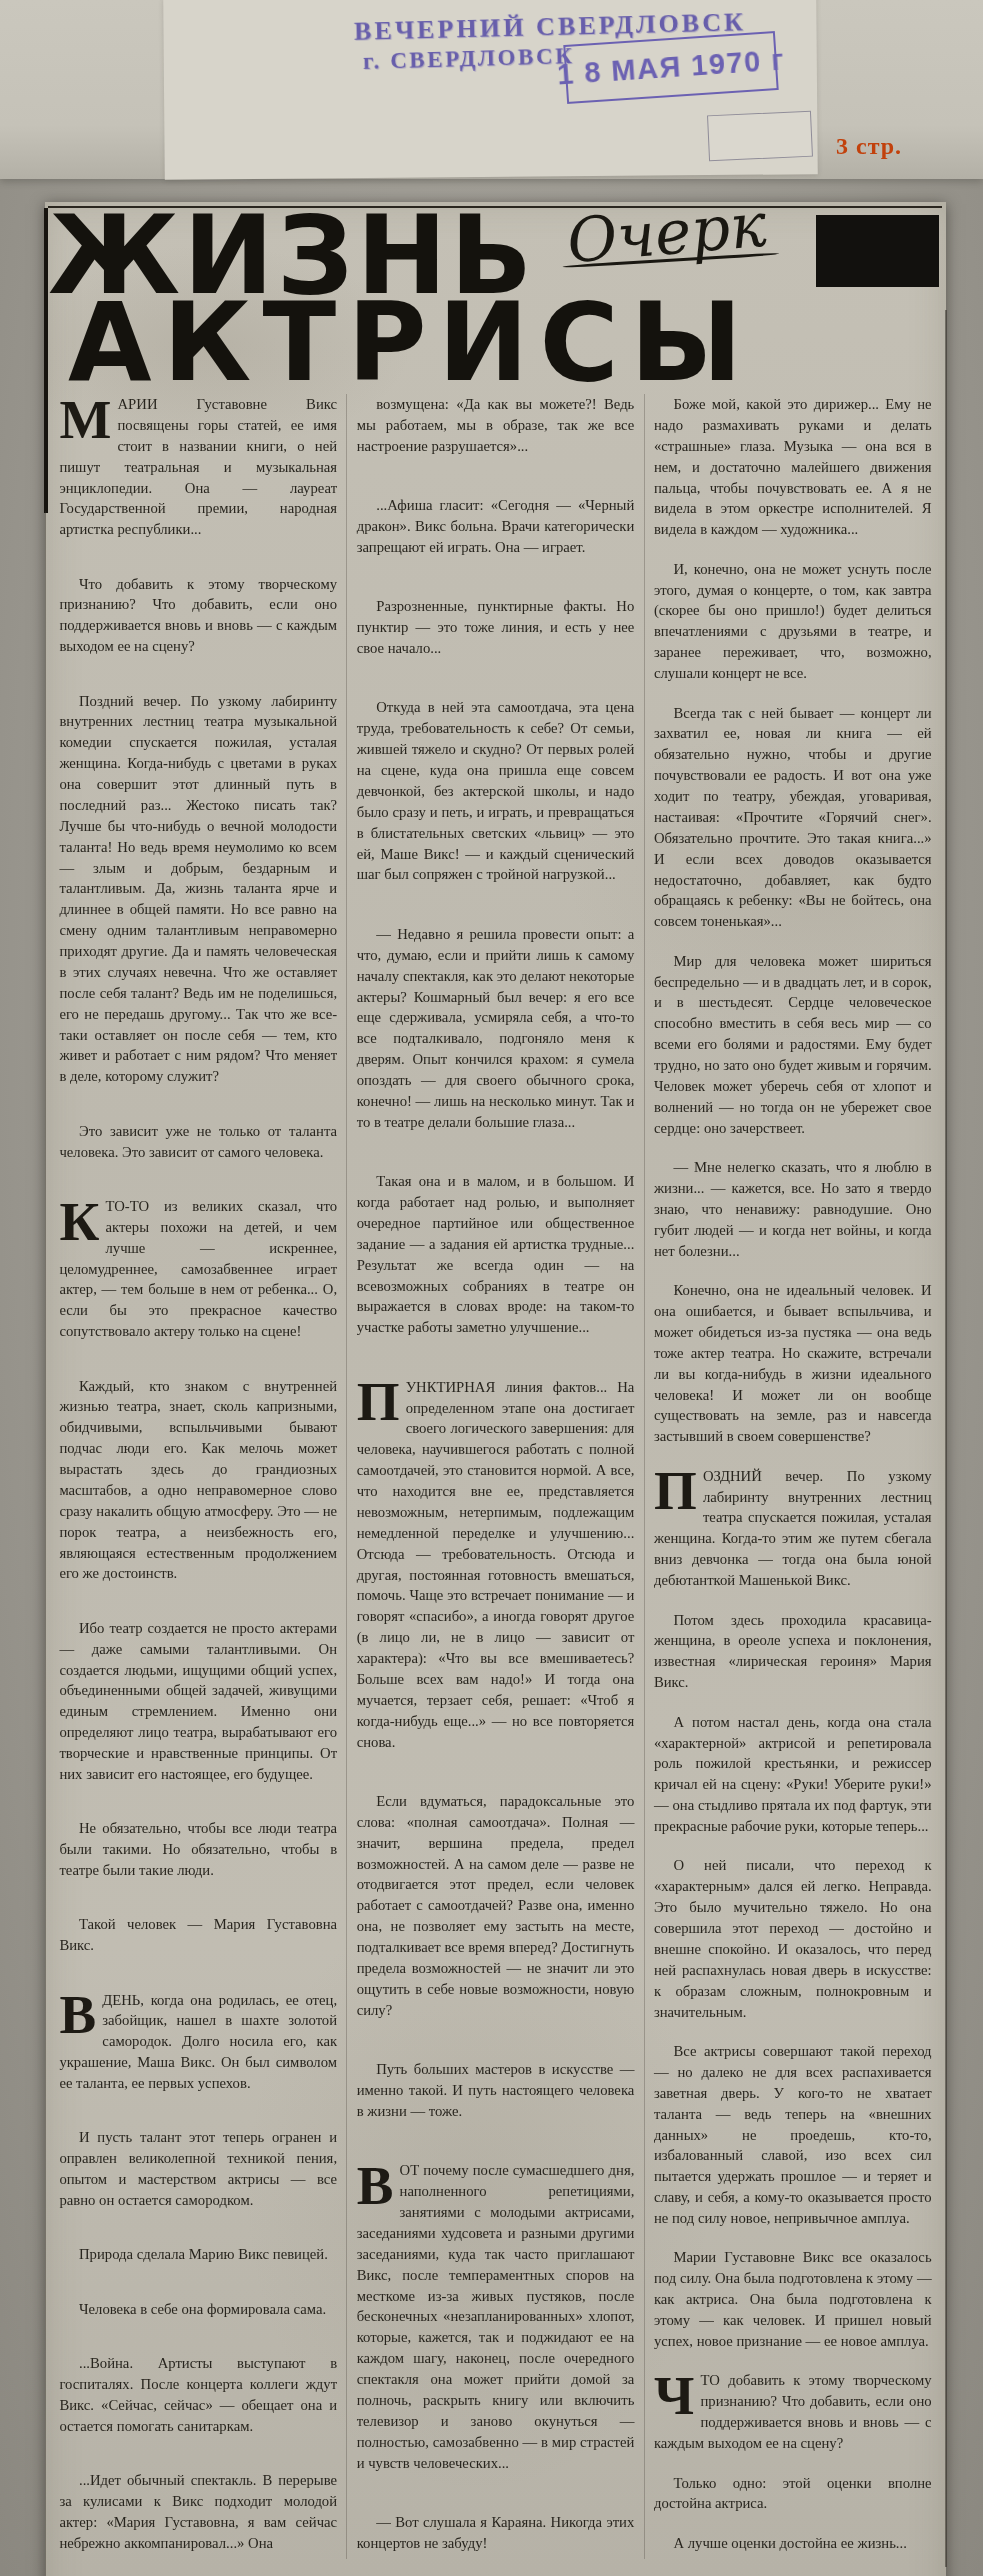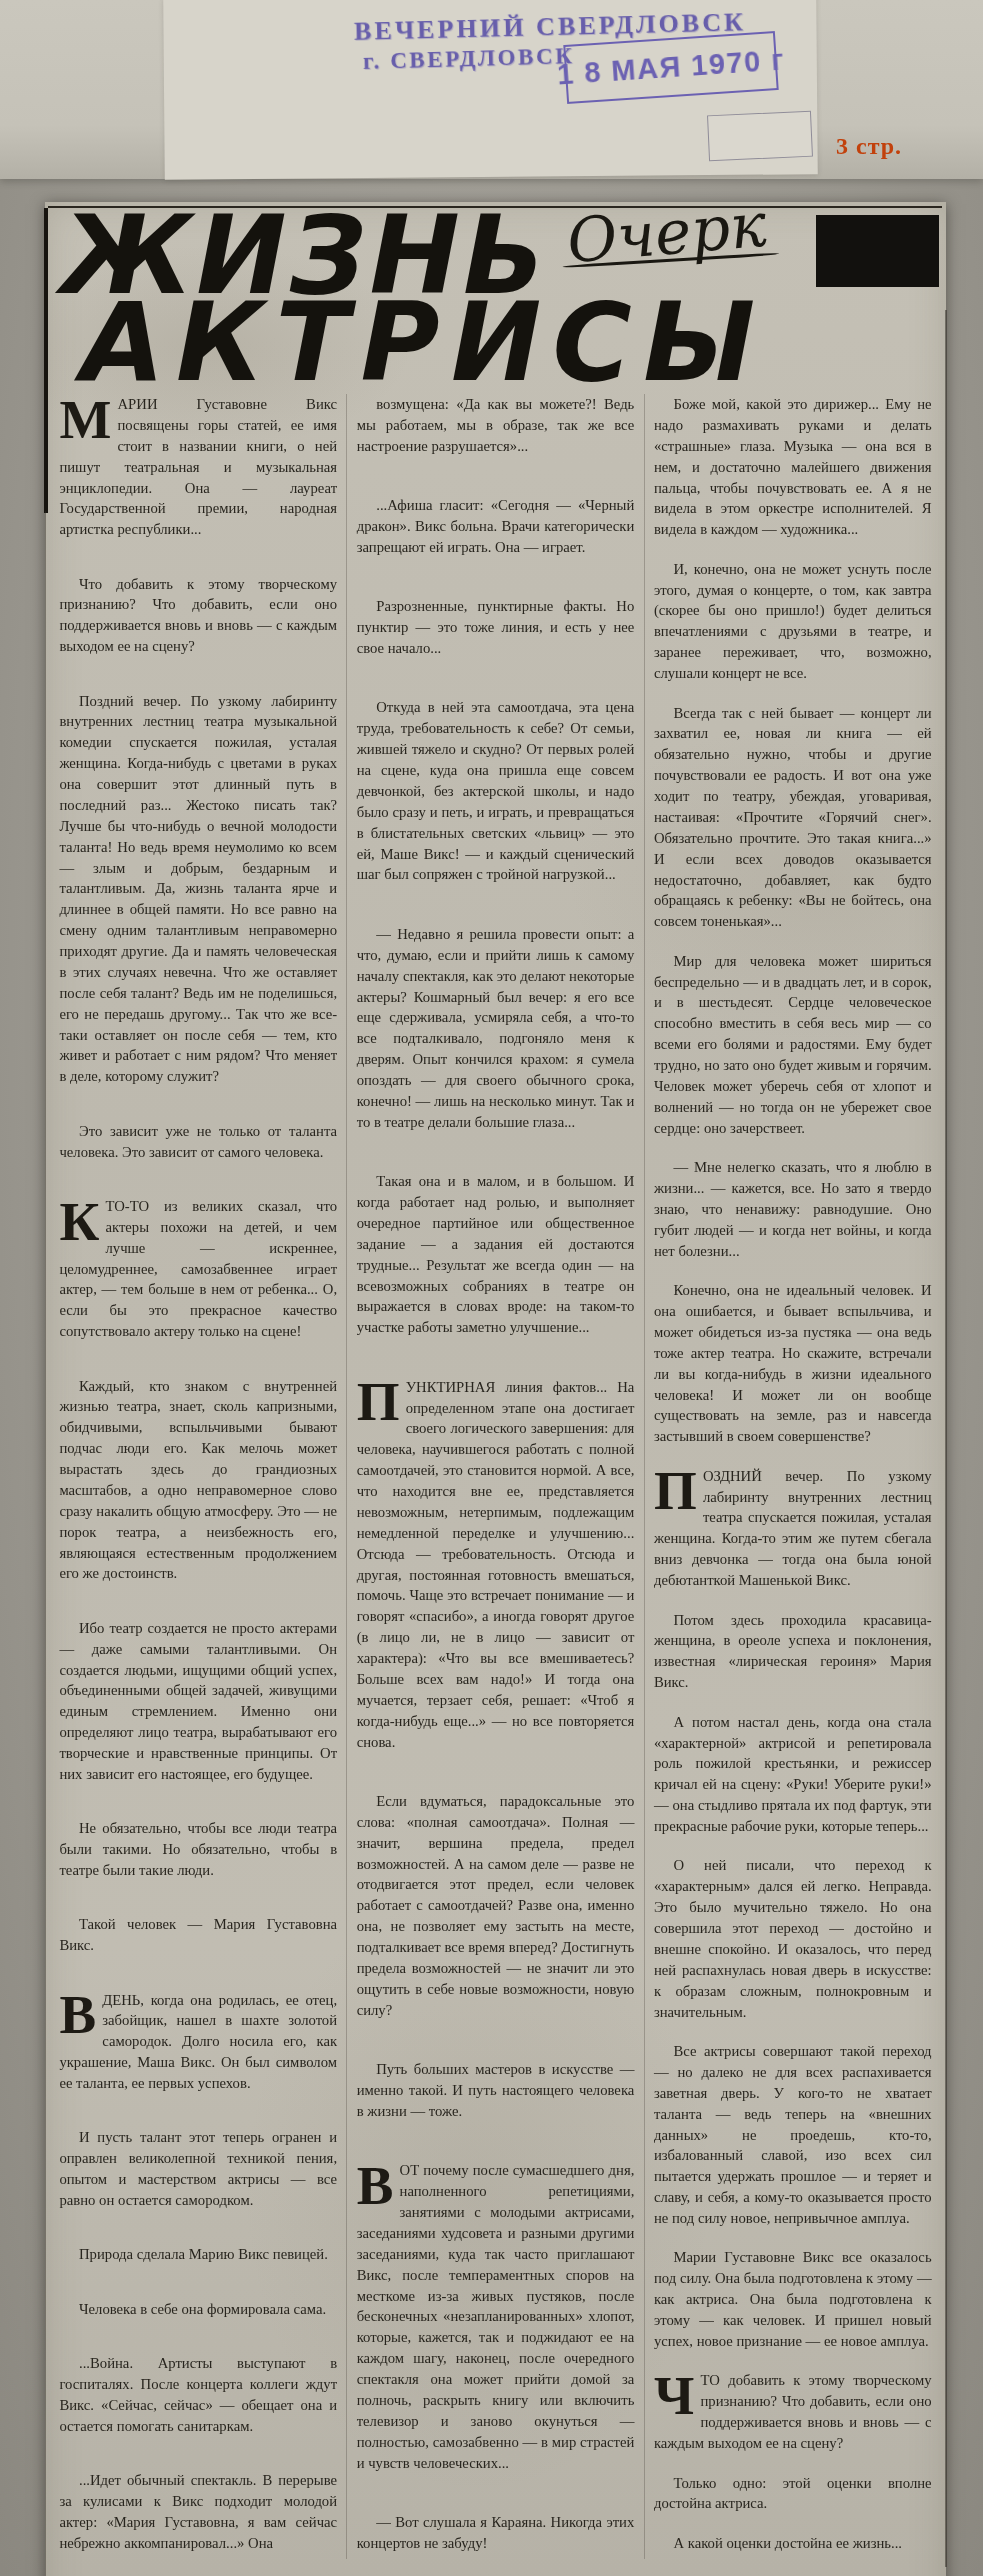--- a/index.html
+++ b/index.html
@@ -58,21 +58,21 @@
       radial-gradient(ellipse 392px 505px at 48% 82%, rgba(123,115,98,.12), transparent 60%),
       linear-gradient(180deg,#c4c0b5 0%,#bdb9ae 38%,#c1bdb2 72%,#b5b1a6 100%);
     box-shadow:0 2.1px 13.4px rgba(24,22,17,.5), inset 0 0 36px rgba(95,90,75,.22);
   }
   .clip-top-rule{position:absolute;left:3.1px;top:4.1px;right:4.1px;height:1.5px;background:#2a261f;}
   .left-bar{position:absolute;left:-1.5px;top:6.2px;width:4.6px;height:305px;background:#17140f;}
   .left-thin{position:absolute;left:-0.5px;top:309px;width:1.5px;bottom:15.5px;background:rgba(45,41,34,.45);}
   .right-rule{position:absolute;right:-1px;top:108px;width:2.1px;height:2257px;background:rgba(42,38,31,.5);}
   .dark-block{position:absolute;right:7.2px;top:13.4px;width:123px;height:72px;background:#12110e;}
   
-  .headline{position:absolute;left:16px;top:12.4px;color:#14120d;font-family:"DejaVu Sans", sans-serif;font-weight:bold;font-style:italic;}
+  .headline{position:absolute;left:3px;top:12.4px;color:#14120d;font-family:"DejaVu Sans", sans-serif;font-weight:bold;}
   .hl1{font-size:108px;line-height:.78;letter-spacing:3.1px;display:block;}
   .hl2{font-size:108px;line-height:.82;letter-spacing:11.3px;display:block;margin-left:20px;}
   .rubric{
     position:absolute;left:522px;top:0px;
     font-family:"DejaVu Serif", serif;font-style:italic;
     font-size:61px;color:#1a1812;transform:rotate(-5deg);line-height:1;
   }
   .rubric::after{
     content:"";position:absolute;left:-7.2px;right:-10.3px;bottom:1px;height:2.6px;
     background:#1a1812;border-radius:40%/100%;transform:rotate(1.5deg);
@@ -140,21 +140,21 @@
         <p class="art">Человека в себе она формировала сама.</p>
         <p class="art">...Война. Артисты выступают в госпиталях. После концерта коллеги ждут Викс. «Сейчас, сейчас» — обещает она и остается помогать санитаркам.</p>
         <p class="art">...Идет обычный спектакль. В перерыве за кулисами к Викс подходит молодой актер: «Мария Густавовна, я вам сейчас небрежно аккомпанировал...» Она</p>
       </div>
     <div class="col">
         <p class="art">возмущена: «Да как вы можете?! Ведь мы работаем, мы в образе, так же все настроение разрушается»...</p>
         <p class="art">...Афиша гласит: «Сегодня — «Черный дракон». Викс больна. Врачи категорически запрещают ей играть. Она — играет.</p>
         <p class="art">Разрозненные, пунктирные факты. Но пунктир — это тоже линия, и есть у нее свое начало...</p>
         <p class="art">Откуда в ней эта самоотдача, эта цена труда, требовательность к себе? От семьи, жившей тяжело и скудно? От первых ролей на сцене, куда она пришла еще совсем девчонкой, без актерской школы, и надо было сразу и петь, и играть, и превращаться в блистательных светских «львиц» — это ей, Маше Викс! — и каждый сценический шаг был сопряжен с тройной нагрузкой...</p>
         <p class="art">— Недавно я решила провести опыт: а что, думаю, если и прийти лишь к самому началу спектакля, как это делают некоторые актеры? Кошмарный был вечер: я его все еще сдерживала, усмиряла себя, а что-то все подталкивало, подгоняло меня к дверям. Опыт кончился крахом: я сумела опоздать — для своего обычного срока, конечно! — лишь на несколько минут. Так и то в театре делали большие глаза...</p>
-        <p class="art">Такая она и в малом, и в большом. И когда работает над ролью, и выполняет очередное партийное или общественное задание — а задания ей достаются трудные... Результат же всегда один — на всевозможных собраниях в театре он выражается в словах вроде: на таком-то участке работы заметно улучшение...</p>
+        <p class="art">Такая она и в малом, и в большом. И когда работает над ролью, и выполняет очередное партийное или общественное задание — а задания ей артистка трудные... Результат же всегда один — на всевозможных собраниях в театре он выражается в словах вроде: на таком-то участке работы заметно улучшение...</p>
         <p class="art lead"><span class="dropcap">П</span>УНКТИРНАЯ линия фактов... На определенном этапе она достигает своего логического завершения: для человека, научившегося работать с полной самоотдачей, это становится нормой. А все, что находится вне ее, представляется невозможным, нетерпимым, подлежащим немедленной переделке и улучшению... Отсюда — требовательность. Отсюда и другая, постоянная готовность вмешаться, помочь. Чаще это встречает понимание — и говорят «спасибо», а иногда говорят другое (в лицо ли, не в лицо — зависит от характера): «Что вы все вмешиваетесь? Больше всех вам надо!» И тогда она мучается, терзает себя, решает: «Чтоб я когда-нибудь еще...» — но все повторяется снова.</p>
         <p class="art">Если вдуматься, парадоксальные это слова: «полная самоотдача». Полная — значит, вершина предела, предел возможностей. А на самом деле — разве не отодвигается этот предел, если человек работает с самоотдачей? Разве она, именно она, не позволяет ему застыть на месте, подталкивает все время вперед? Достигнуть предела возможностей — не значит ли это ощутить в себе новые возможности, новую силу?</p>
         <p class="art">Путь больших мастеров в искусстве — именно такой. И путь настоящего человека в жизни — тоже.</p>
         <p class="art lead"><span class="dropcap">В</span>ОТ почему после сумасшедшего дня, наполненного репетициями, занятиями с молодыми актрисами, заседаниями худсовета и разными другими заседаниями, куда так часто приглашают Викс, после темпераментных споров на месткоме из-за живых пустяков, после бесконечных «незапланированных» хлопот, которые, кажется, так и поджидают ее на каждом шагу, наконец, после очередного спектакля она может прийти домой за полночь, раскрыть книгу или включить телевизор и заново окунуться — полностью, самозабвенно — в мир страстей и чувств человеческих...</p>
         <p class="art">— Вот слушала я Караяна. Никогда этих концертов не забуду!</p>
       </div>
     <div class="col">
         <p class="art">Боже мой, какой это дирижер... Ему не надо размахивать руками и делать «страшные» глаза. Музыка — она вся в нем, и достаточно малейшего движения пальца, чтобы почувствовать ее. А я не видела в этом оркестре исполнителей. Я видела в каждом — художника...</p>
         <p class="art">И, конечно, она не может уснуть после этого, думая о концерте, о том, как завтра (скорее бы оно пришло!) будет делиться впечатлениями с друзьями в театре, и заранее переживает, что, возможно, слушали концерт не все.</p>
         <p class="art">Всегда так с ней бывает — концерт ли захватил ее, новая ли книга — ей обязательно нужно, чтобы и другие почувствовали ее радость. И вот она уже ходит по театру, убеждая, уговаривая, настаивая: «Прочтите «Горячий снег». Обязательно прочтите. Это такая книга...» И если всех доводов оказывается недостаточно, добавляет, как будто обращаясь к ребенку: «Вы не бойтесь, она совсем тоненькая»...</p>
@@ -162,18 +162,18 @@
         <p class="art">— Мне нелегко сказать, что я люблю в жизни... — кажется, все. Но зато я твердо знаю, что ненавижу: равнодушие. Оно губит людей — и когда нет войны, и когда нет болезни...</p>
         <p class="art">Конечно, она не идеальный человек. И она ошибается, и бывает вспыльчива, и может обидеться из-за пустяка — она ведь тоже актер театра. Но скажите, встречали ли вы когда-нибудь в жизни идеального человека! И может ли он вообще существовать на земле, раз и навсегда застывший в своем совершенстве?</p>
         <p class="art lead"><span class="dropcap">П</span>ОЗДНИЙ вечер. По узкому лабиринту внутренних лестниц театра спускается пожилая, усталая женщина. Когда-то этим же путем сбегала вниз девчонка — тогда она была юной дебютанткой Машенькой Викс.</p>
         <p class="art">Потом здесь проходила красавица-женщина, в ореоле успеха и поклонения, известная «лирическая героиня» Мария Викс.</p>
         <p class="art">А потом настал день, когда она стала «характерной» актрисой и репетировала роль пожилой крестьянки, и режиссер кричал ей на сцену: «Руки! Уберите руки!» — она стыдливо прятала их под фартук, эти прекрасные рабочие руки, которые теперь...</p>
         <p class="art">О ней писали, что переход к «характерным» дался ей легко. Неправда. Это было мучительно тяжело. Но она совершила этот переход — достойно и внешне спокойно. И оказалось, что перед ней распахнулась новая дверь в искусстве: к образам сложным, полнокровным и значительным.</p>
         <p class="art">Все актрисы совершают такой переход — но далеко не для всех распахивается заветная дверь. У кого-то не хватает таланта — ведь теперь на «внешних данных» не проедешь, кто-то, избалованный славой, изо всех сил пытается удержать прошлое — и теряет и славу, и себя, а кому-то оказывается просто не под силу новое, непривычное амплуа.</p>
         <p class="art">Марии Густавовне Викс все оказалось под силу. Она была подготовлена к этому — как актриса. Она была подготовлена к этому — как человек. И пришел новый успех, новое признание — ее новое амплуа.</p>
         <p class="art lead"><span class="dropcap">Ч</span>ТО добавить к этому творческому признанию? Что добавить, если оно поддерживается вновь и вновь — с каждым выходом ее на сцену?</p>
         <p class="art">Только одно: этой оценки вполне достойна актриса.</p>
-        <p class="art">А какой оценки достойна ее жизнь...</p>
+        <p class="art">А лучше оценки достойна ее жизнь...</p>
       </div>
   </div>
 
 </div>
 
 
 </body></html>

